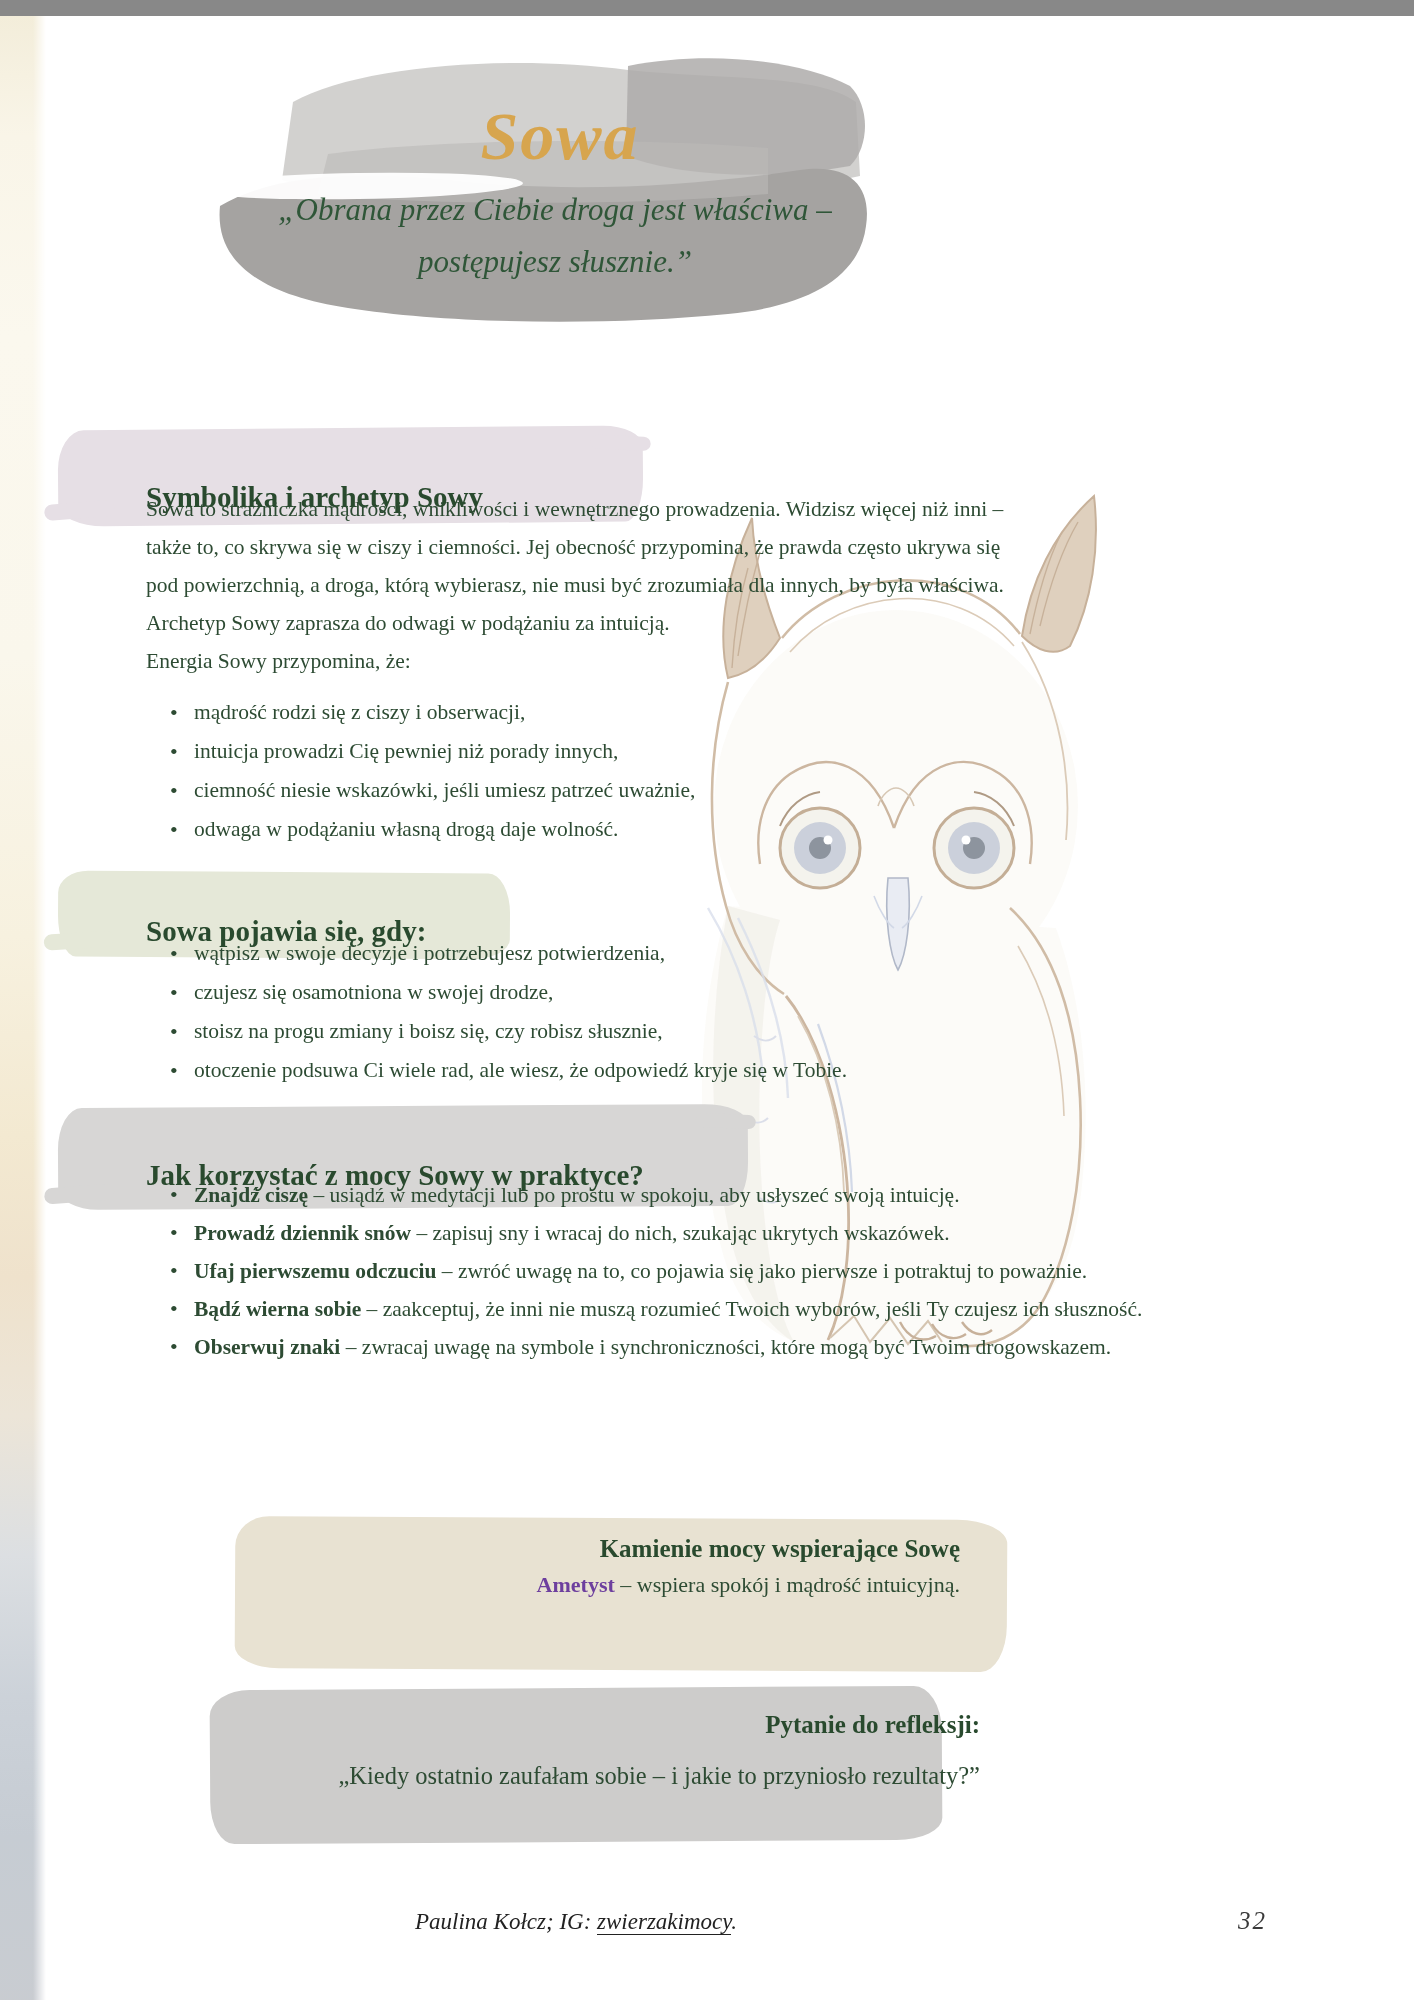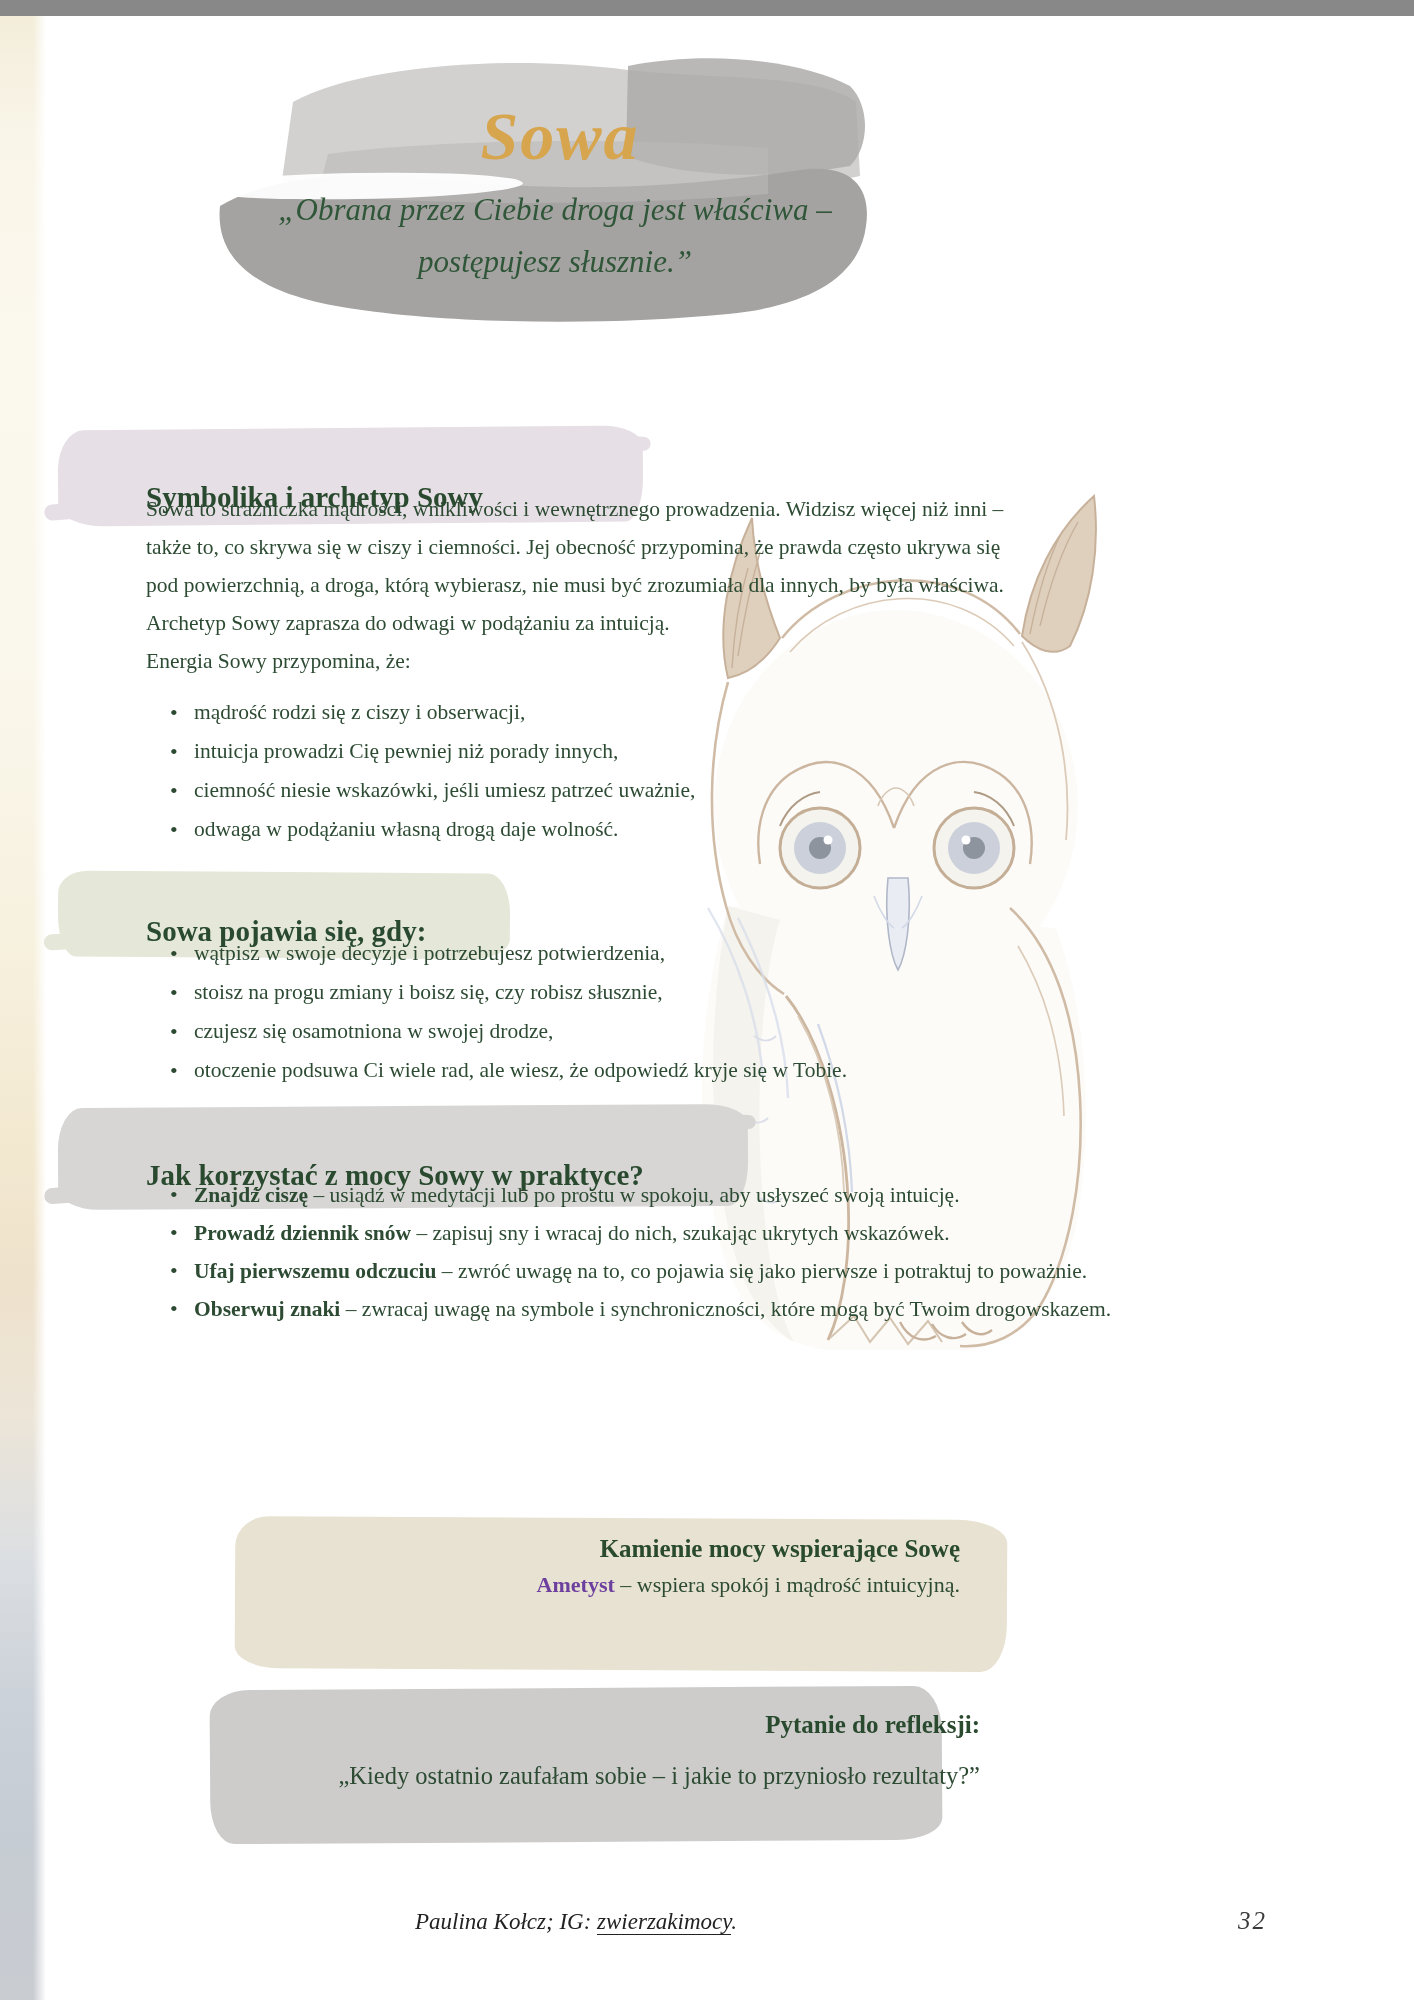--- a/index.html
+++ b/index.html
@@ -174,34 +174,35 @@
     <li><span>ciemność niesie wskazówki, jeśli umiesz patrzeć uważnie,</span></li>
     <li><span>odwaga w podążaniu własną drogą daje wolność.</span></li>
   </ul>
 
   <div class="hl hl-2 bg" style="background-color: rgb(229, 232, 216);">
       <i class="tail"></i>
     </div>
   <h2 class="h2 txt" style="left:146px;top:874px;">Sowa pojawia się, gdy:</h2>
   <ul class="blist txt" style="top:918px;">
     <li><span>wątpisz w swoje decyzje i potrzebujesz potwierdzenia,</span></li>
+    <li><span>czujesz się osamotniona w swojej drodze,</span></li>
     <li><span>stoisz na progu zmiany i boisz się, czy robisz słusznie,</span></li>
-    <li><span>czujesz się osamotniona w swojej drodze,</span></li>
     <li><span>otoczenie podsuwa Ci wiele rad, ale wiesz, że odpowiedź kryje się w Tobie.</span></li>
   </ul>
 
   <div class="hl hl-3 bg" style="background-color: rgb(215, 214, 213);">
       <i class="tail"></i>
       <i class="tail2"></i>
     </div>
   <h2 class="h2 txt" style="left:146px;top:1118px;">Jak korzystać z mocy Sowy w praktyce?</h2>
   <ul class="blist tight justify txt" style="top:1160px;width:1150px;">
     <li><b>Znajdź ciszę</b> <span>– usiądź w medytacji lub po prostu w spokoju, aby usłyszeć swoją intuicję.</span></li>
     <li><b>Prowadź dziennik snów</b> <span>– zapisuj sny i wracaj do nich, szukając ukrytych wskazówek.</span></li>
     <li><b>Ufaj pierwszemu odczuciu</b> <span>– zwróć uwagę na to, co pojawia się jako pierwsze i potraktuj to poważnie.</span></li>
+    <li><b>Bądź wierna sobie</b> <span>– zaakceptuj, że inni nie muszą rozumieć Twoich wyborów, jeśli Ty czujesz ich słuszność.</span></li>
     <li><b>Obserwuj znaki</b> <span>– zwracaj uwagę na symbole i synchroniczności, które mogą być Twoim drogowskazem.</span></li>
   </ul>
 
   <div class="box-bg stones-bg bg" style="background-color: rgb(232, 226, 210);"></div>
   <div class="box-text stones-text txt">
     <h3>Kamienie mocy wspierające Sowę</h3>
     <p style="margin-top:0;">
       <span class="stone-name" style="color: rgb(109, 63, 158);">Ametyst</span>
       <span>– wspiera spokój i mądrość intuicyjną.</span>
     </p>

